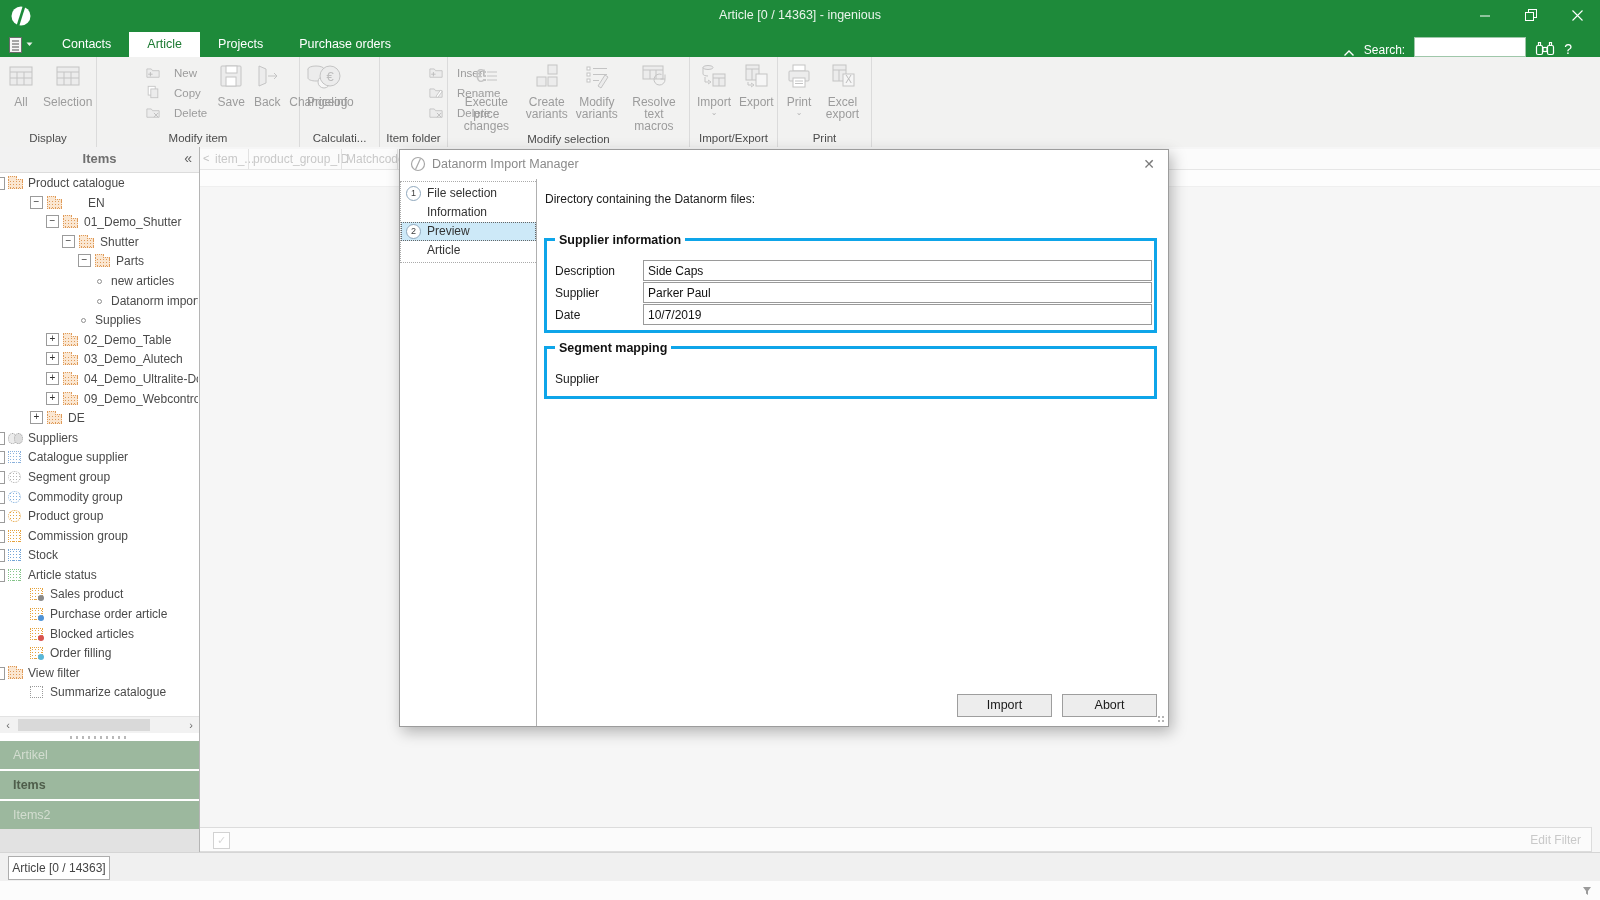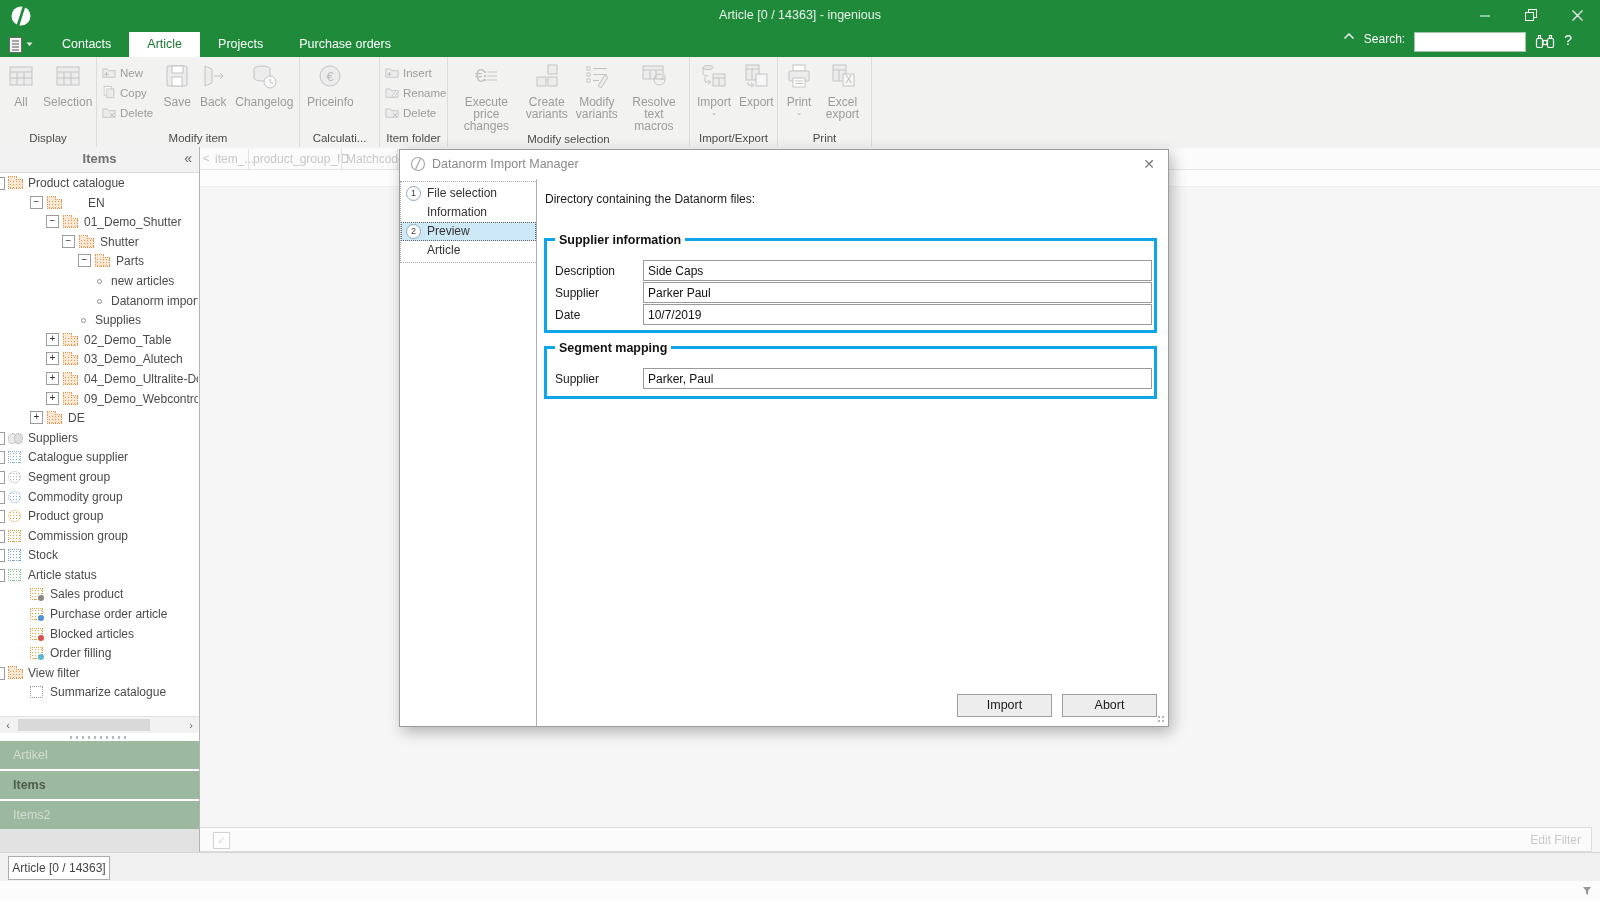--- a/index.html
+++ b/index.html
@@ -13,35 +13,35 @@
   #window-title{position:absolute;left:0;right:0;top:8px;text-align:center;color:#eaf5ec;font-size:12.5px;}
   .wbtn{position:absolute;top:0;width:46px;height:30px;display:flex;align-items:center;justify-content:center;cursor:default;}
   #min-btn{right:92px}#max-btn{right:46px}#close-btn{right:0}
 
   
   #menubar{position:absolute;left:0;top:32px;width:1600px;height:25px;background:#1e8a3a;border-bottom:1px solid #cdd5d0;}
   #menu-icon{position:absolute;left:8px;top:3px;width:30px;height:19px;display:flex;align-items:center;gap:2px;}
   #tabs{position:absolute;left:44px;top:0;height:25px;display:flex;}
   .tab{padding:0 18px;color:#ffffff;font-size:12.5px;line-height:25px;white-space:nowrap;}
   .tab.active{background:#ffffff;color:#1d7a33;}
-  #search-area{position:absolute;right:28px;top:0;height:25px;display:flex;align-items:flex-start;gap:9px;color:#fff;}
+  #search-area{position:absolute;right:28px;top:0;height:25px;display:flex;align-items:flex-end;gap:9px;color:#fff;}
   #search-input{width:104px;height:18px;border:1px solid #9fc7aa;background:#fff;font-size:12px;padding:0 3px;}
   #help-label{font-size:14px;color:#fff;}
 
   
   #ribbon{position:absolute;left:0;top:57px;width:1600px;height:90px;background:#f2f2f1;
           border-bottom:1px solid #d2d2d2;display:flex;}
   .rgroup{position:relative;height:100%;border-right:1px solid #dbdbdb;display:flex;flex-direction:column;box-sizing:border-box;}
   .gbody{flex:1;display:flex;align-items:stretch;padding:2px 3px 0;}
   .glabel{height:16px;text-align:center;font-size:11.5px;color:#4c4c4c;line-height:15px;white-space:nowrap;overflow:hidden;}
   .bigbtn{display:flex;flex-direction:column;align-items:center;padding:3px 3px 0;margin:0 1px;max-width:78px;}
   .bigbtn .blabel{font-size:12px;line-height:12px;color:#9c9c9c;text-align:center;margin-top:3px;white-space:pre-line;}
   .bigbtn .caret{color:#b5b5b5;font-size:8px;line-height:7px;margin-top:1px;}
   .smallstack{display:flex;flex-direction:column;justify-content:center;gap:4px;margin:0 6px 4px 2px;}
-  .smallbtn{display:flex;align-items:center;gap:4px;font-size:11.5px;color:#9c9c9c;white-space:nowrap;}
+  .smallbtn{display:flex;align-items:center;gap:14px;font-size:11.5px;color:#9c9c9c;white-space:nowrap;margin-left:44px;}
 
   
   #sidebar{position:absolute;left:0;top:147px;width:200px;height:705px;background:#fff;border-right:1px solid #b5b5b5;box-sizing:border-box;}
   #sidebar-header{position:absolute;left:0;top:0;right:0;height:25px;background:#f2f2f2;border-bottom:1px solid #dcdcdc;}
   #sidebar-title{position:absolute;left:0;right:0;top:4px;text-align:center;font-weight:bold;color:#6f6f6f;font-size:13px;}
   #sidebar-collapse{position:absolute;right:7px;top:3px;color:#5f5f5f;font-size:14px;}
   #tree{position:absolute;left:0;top:26px;right:1px;overflow:hidden;}
   .trow{position:relative;height:19.6px;}
   .trow .tlabel{position:absolute;top:3px;font-size:12px;color:#4a4a4a;white-space:nowrap;}
   .expander{position:absolute;top:3px;width:11px;height:11px;background:#fff;border:1px solid #9b9b9b;
@@ -616,19 +616,18 @@
     <span class="frow-label" style="top: 23px;">Description</span>
         <input class="frow-input" value="Side Caps" style="top: 19px;">
         <span class="frow-label" style="top: 45px;">Supplier</span>
         <input class="frow-input" value="Parker Paul" style="top: 41px;">
         <span class="frow-label" style="top: 67px;">Date</span>
         <input class="frow-input" value="10/7/2019" style="top: 63px;">
       </div>
     <div class="fieldset" id="fieldset-mapping">
       <span class="legend">Segment mapping</span>
     <span class="frow-label" style="top: 23px;">Supplier</span>
-        <input class="frow-input" value="Parker, Paul" style="top: 19px;">
       </div>
     <div class="dlgbtn" id="import-btn">Import</div>
     <div class="dlgbtn" id="abort-btn">Abort</div>
     <div id="resize-grip"></div>
   </div>
 </div>
 
 </body></html>

